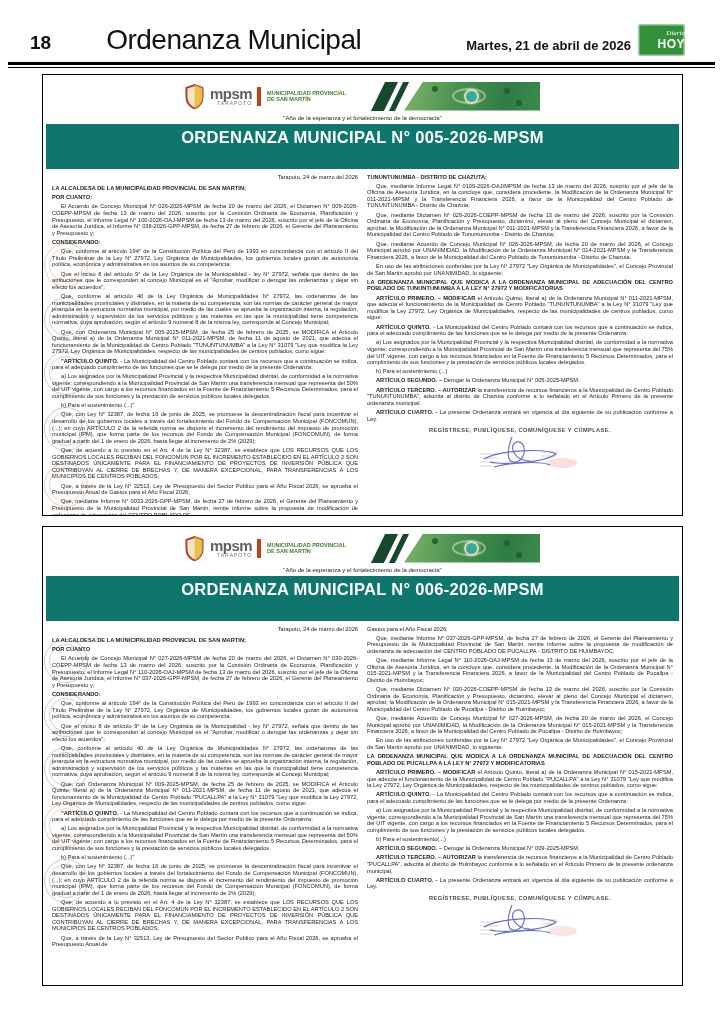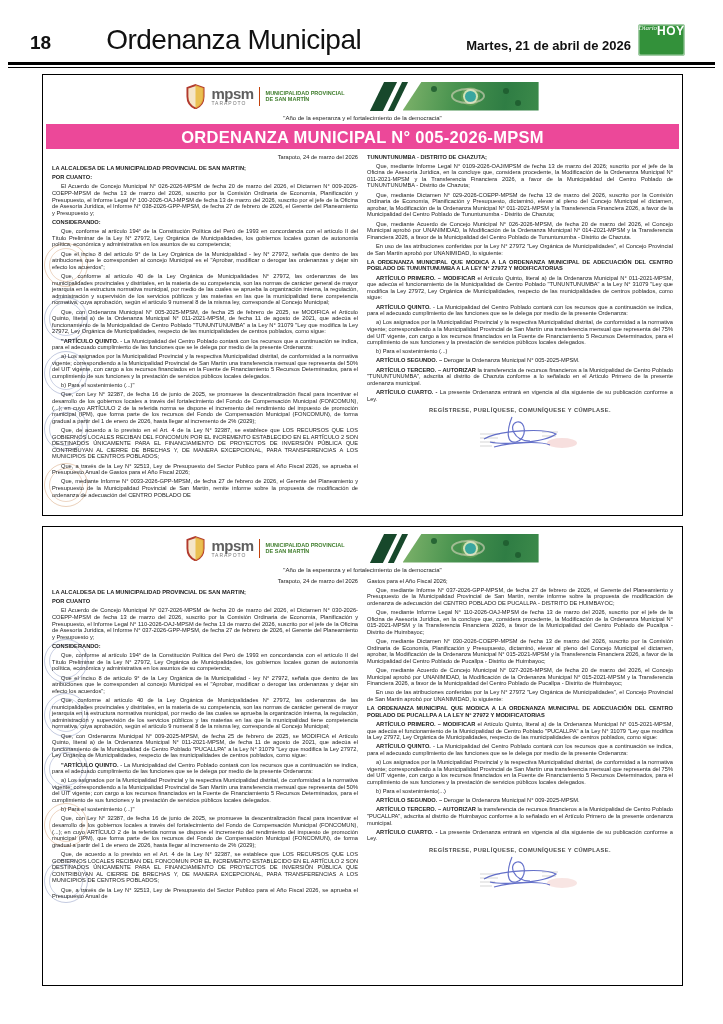--- a/index.html
+++ b/index.html
@@ -5,51 +5,51 @@
   html,body{margin:0;padding:0;width:723px;height:1024px;background:#fff;overflow:hidden;
     font-family:"Liberation Sans",sans-serif;color:#111;-webkit-font-smoothing:antialiased;}
   
   .page-header{display:flex;align-items:flex-end;justify-content:space-between;padding:24px 38px 6px 30px;}
   .header-left{display:flex;align-items:baseline;gap:18px;}
   .page-num{font-size:19px;font-weight:bold;}
   .section-name{font-size:28px;font-weight:normal;letter-spacing:-0.5px;margin-left:37px;}
   .header-right{display:flex;align-items:flex-end;gap:7px;}
   .header-date{font-size:13px;font-weight:600;padding-bottom:3px;}
   .hoy-logo{width:47px;height:32px;background:#33913a;border-radius:3px;color:#fff;text-align:right;
-    box-shadow:inset 0 0 0 1.5px rgba(255,255,255,.55);display:flex;flex-direction:row;justify-content:center;}
+    box-shadow:inset 0 0 0 1.5px rgba(255,255,255,.55);display:flex;flex-direction:column;justify-content:center;}
   .hoy-top{font-size:7px;font-style:italic;font-family:"Liberation Serif",serif;line-height:8px;}
   .hoy-main{font-size:12px;font-weight:800;line-height:15px;letter-spacing:.5px;}
   .rule{margin:0 8px;}
   .rule-thick{height:2.5px;background:#000;}
   .rule-thin{height:1px;background:#000;margin-top:2px;}
   
   .ordinance-box{position:relative;margin:6px 40px 0 42px;border:1.5px solid #000;background:#fff;overflow:hidden;}
   .box1{height:440px;}
   .box2{height:458px;margin-top:10px;}
   
   .banner{display:flex;justify-content:center;align-items:center;gap:6px;padding-top:5px;height:33px;position:relative;z-index:1;}
   .crest{width:19px;height:25px;}
-  .mpsm-block{text-align:left;border-right:1px solid #c2410c;padding-right:5px;}
+  .mpsm-block{text-align:right;border-right:4px solid #c2410c;padding-right:5px;}
   .mpsm-text{font-size:15px;font-weight:bold;letter-spacing:-0.5px;color:#5f5f5f;line-height:13px;}
   .mpsm-city{font-size:5px;color:#777;letter-spacing:1px;}
   .org-lines{font-size:5.5px;font-weight:bold;color:#3f7d2c;line-height:6.5px;text-align:left;}
   .banner-graphic{width:178px;height:29px;margin-left:10px;position:relative;overflow:hidden;}
   .bg-stripe{position:absolute;top:-3px;bottom:-3px;background:#17482b;transform:skewX(-26deg);}
   .s1{left:16px;width:13px;}
   .s2{left:34px;width:6px;}
   .bg-photo{position:absolute;top:0;bottom:0;left:42px;right:0;
     background:linear-gradient(100deg,#7fb36b,#49934f 38%,#2f7d44 75%,#3c8a4a);
     clip-path:polygon(14% 0,100% 0,100% 100%,0 100%);}
   .fountain{position:absolute;left:62px;top:9px;width:11px;height:11px;border-radius:50%;
     background:#3aa6a0;box-shadow:0 0 0 2px #cfe3b6,0 0 0 4px #5d9b55;}
   .tree{position:absolute;width:6px;height:6px;border-radius:50%;background:#1d5a2e;opacity:.85;}
   .path-arc{position:absolute;width:30px;height:12px;border:2px solid rgba(232,220,200,.55);border-radius:50%;}
   .motto{text-align:center;font-size:6px;color:#222;margin-top:2px;position:relative;z-index:1;}
-  .title-bar{margin:3px 3px 0 3px;background:#ec4899;color:#fff;text-align:center;
-    font-size:16.5px;font-weight:bold;letter-spacing:.3px;padding:4px 0 2px;position:relative;z-index:1;}
+  .title-bar{margin:3px 3px 0 3px;background:#0f766e;color:#fff;text-align:center;
+    font-size:16.5px;font-weight:bold;letter-spacing:.3px;padding:4px 0 22px;position:relative;z-index:1;}
   
   .columns{display:flex;gap:9px;padding:5px 9px 0 9px;position:relative;z-index:1;}
   .col{flex:1;text-align:justify;font-size:5.7px;line-height:6.6px;color:#1c1c1c;}
   .para{margin:0 0 2.6px 0;text-indent:9px;}
   .para.date{text-align:right;text-indent:0;margin-bottom:5px;}
   .para.head{font-weight:bold;text-indent:0;}
   .para.noindent{text-indent:0;}
   .para.closing{text-align:center;font-weight:bold;font-size:5.7px;letter-spacing:.4px;color:#4a4a4a;margin-top:5px;text-indent:0;}
   .para b{font-weight:bold;}
   
@@ -197,20 +197,21 @@
       <div class="bg-photo">
         <div class="fountain"></div>
         <div class="tree" style="left:28px;top:4px"></div>
         <div class="tree" style="left:100px;top:6px"></div>
         <div class="tree" style="left:112px;top:18px"></div>
         <div class="path-arc" style="left:48px;top:6px"></div>
       </div>
     </div>
   </div>
   <div class="motto">"Año de la esperanza y el fortalecimiento de la democracia"</div>
+  <div class="title-bar">ORDENANZA MUNICIPAL N° 006-2026-MPSM</div>
 
   <div class="columns">
     <div class="col">
         <p class="para date">Tarapoto, 24 de marzo del 2026</p>
         <p class="para head">LA ALCALDESA DE LA MUNICIPALIDAD PROVINCIAL DE SAN MARTIN;</p>
         <p class="para head">POR CUANTO</p>
         <p class="para">El Acuerdo de Concejo Municipal N° 027-2026-MPSM de fecha 20 de marzo del 2026, el Dictamen N° 030-2026-COEPP-MPSM de fecha 13 de marzo del 2026, suscrito por la Comisión Ordinaria de Economía, Planificación y Presupuesto, el Informe Legal N° 110-2026-OAJ-MPSM de fecha 13 de marzo del 2026, suscrito por el jefe de la Oficina de Asesoría Jurídica, el Informe N° 037-2026-GPP-MPSM, de fecha 27 de febrero de 2026, el Gerente del Planeamiento y Presupuesto y;</p>
         <p class="para head">CONSIDERANDO:</p>
         <p class="para">Que, conforme al artículo 194° de la Constitución Política del Perú de 1993 en concordancia con el artículo II del Título Preliminar de la Ley N° 27972, Ley Orgánica de Municipalidades, los gobiernos locales gozan de autonomía política, económica y administrativa en los asuntos de su competencia;</p>
         <p class="para">Que el inciso 8 de artículo 9° de la Ley Orgánica de la Municipalidad - ley N° 27972, señala que dentro de las atribuciones que le corresponden al concejo Municipal es el "Aprobar, modificar o derogar las ordenanzas y dejar sin efecto los acuerdos";</p>

